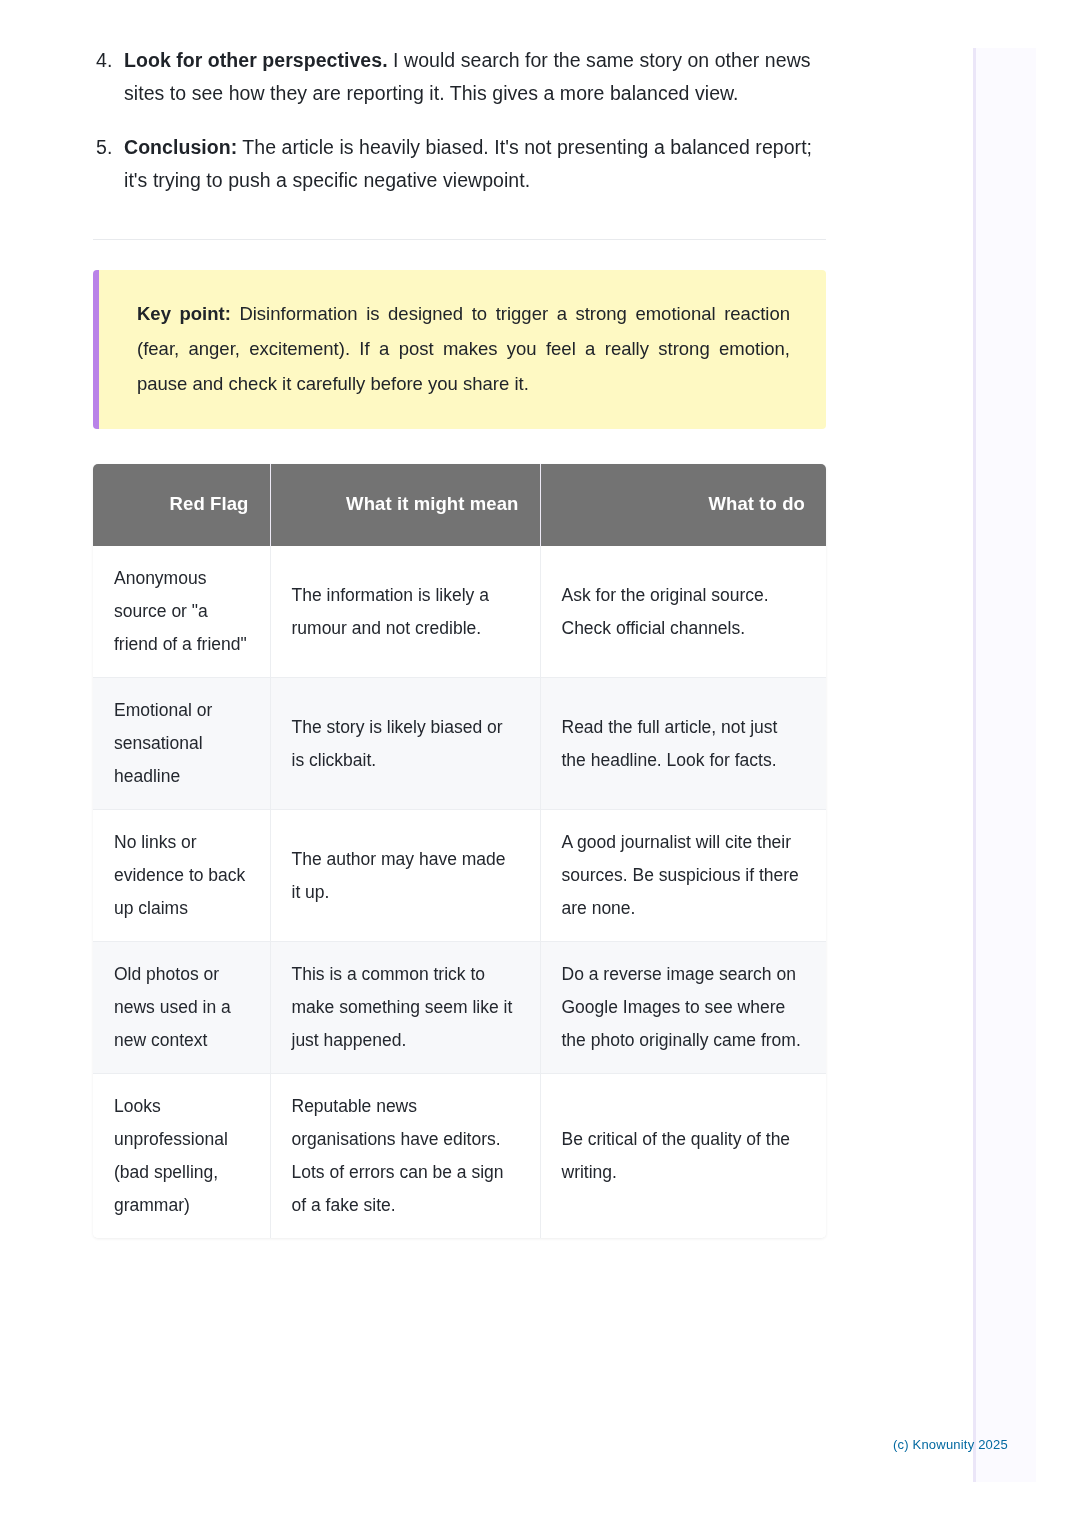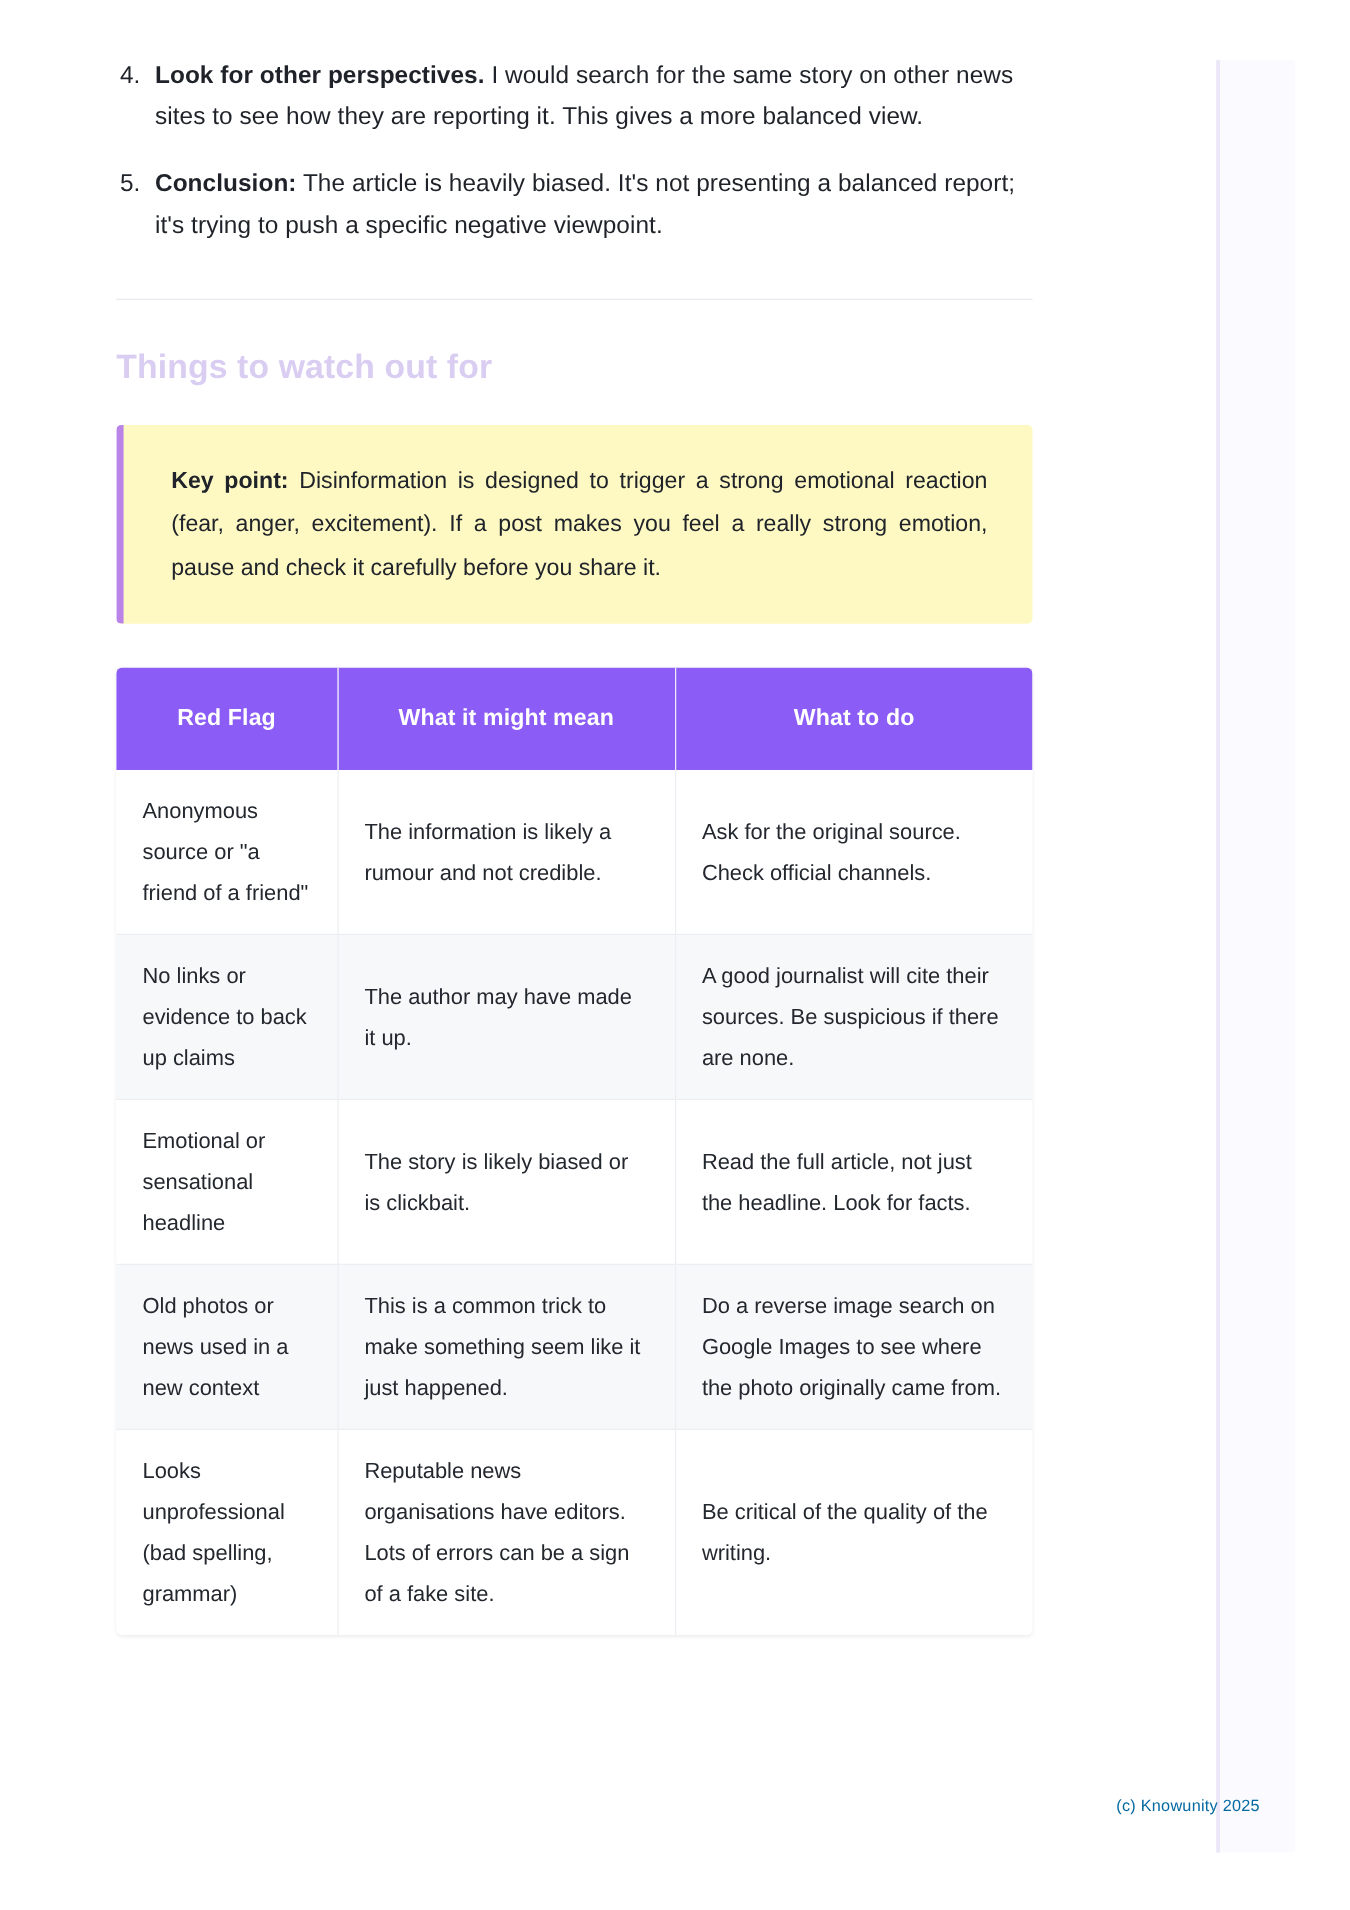--- a/index.html
+++ b/index.html
@@ -122,25 +122,25 @@
   table.redflags {
     width: 733px;
     border-collapse: collapse;
     table-layout: fixed;
   }
   table.redflags col.c1 { width: 177px; }
   table.redflags col.c2 { width: 270px; }
   table.redflags col.c3 { width: 286px; }
 
   table.redflags thead th {
-    background: #8b5cf6;
+    background: #737373;
     color: #ffffff;
     font-size: 18.5px;
     font-weight: bold;
-    text-align: center;
+    text-align: right;
     padding: 24px 21px 26px 21px;
     height: 32px;
     vertical-align: middle;
     border-right: 1px solid #eeeaf6;
     letter-spacing: 0.1px;
   }
   table.redflags thead th:last-child {
     border-right: none;
   }
 
@@ -187,21 +187,20 @@
       <li>
         <span class="marker">4.</span><span class="lead">Look for other perspectives.</span><span> I would search for the same story on other news sites to see how they are reporting it. This gives a more balanced view.</span>
       </li>
       <li>
         <span class="marker">5.</span><span class="lead">Conclusion:</span><span> The article is heavily biased. It's not presenting a balanced report; it's trying to push a specific negative viewpoint.</span>
       </li>
     </ol>
 
     <div class="divider"></div>
 
-    <h2 class="section-heading">Things to watch out for</h2>
 
     <div class="callout">
       <p><span class="kp-label">Key point:</span><span> Disinformation is designed to trigger a strong emotional reaction (fear, anger, excitement). If a post makes you feel a really strong emotion, pause and check it carefully before you share it.</span></p>
     </div>
 
     <div class="table-wrap">
       <table class="redflags">
         <colgroup>
           <col class="c1">
             <col class="c2">
@@ -214,30 +213,30 @@
             <th>What to do</th>
           </tr>
         </thead>
         <tbody>
           <tr>
             <td>Anonymous source or "a friend of a friend"</td>
             <td>The information is likely a rumour and not credible.</td>
             <td>Ask for the original source. Check official channels.</td>
           </tr>
           <tr>
+            <td>Emotional or sensational headline</td>
+            <td>The story is likely biased or is clickbait.</td>
+            <td>Read the full article, not just the headline. Look for facts.</td>
+          </tr>
+          <tr>
             <td>No links or evidence to back up claims</td>
             <td>The author may have made it up.</td>
             <td>A good journalist will cite their sources. Be suspicious if there are none.</td>
           </tr>
           <tr>
-            <td>Emotional or sensational headline</td>
-            <td>The story is likely biased or is clickbait.</td>
-            <td>Read the full article, not just the headline. Look for facts.</td>
-          </tr>
-          <tr>
             <td>Old photos or news used in a new context</td>
             <td>This is a common trick to make something seem like it just happened.</td>
             <td>Do a reverse image search on Google Images to see where the photo originally came from.</td>
           </tr>
           <tr>
             <td>Looks unprofessional (bad spelling, grammar)</td>
             <td>Reputable news organisations have editors. Lots of errors can be a sign of a fake site.</td>
             <td>Be critical of the quality of the writing.</td>
           </tr>
         </tbody>

